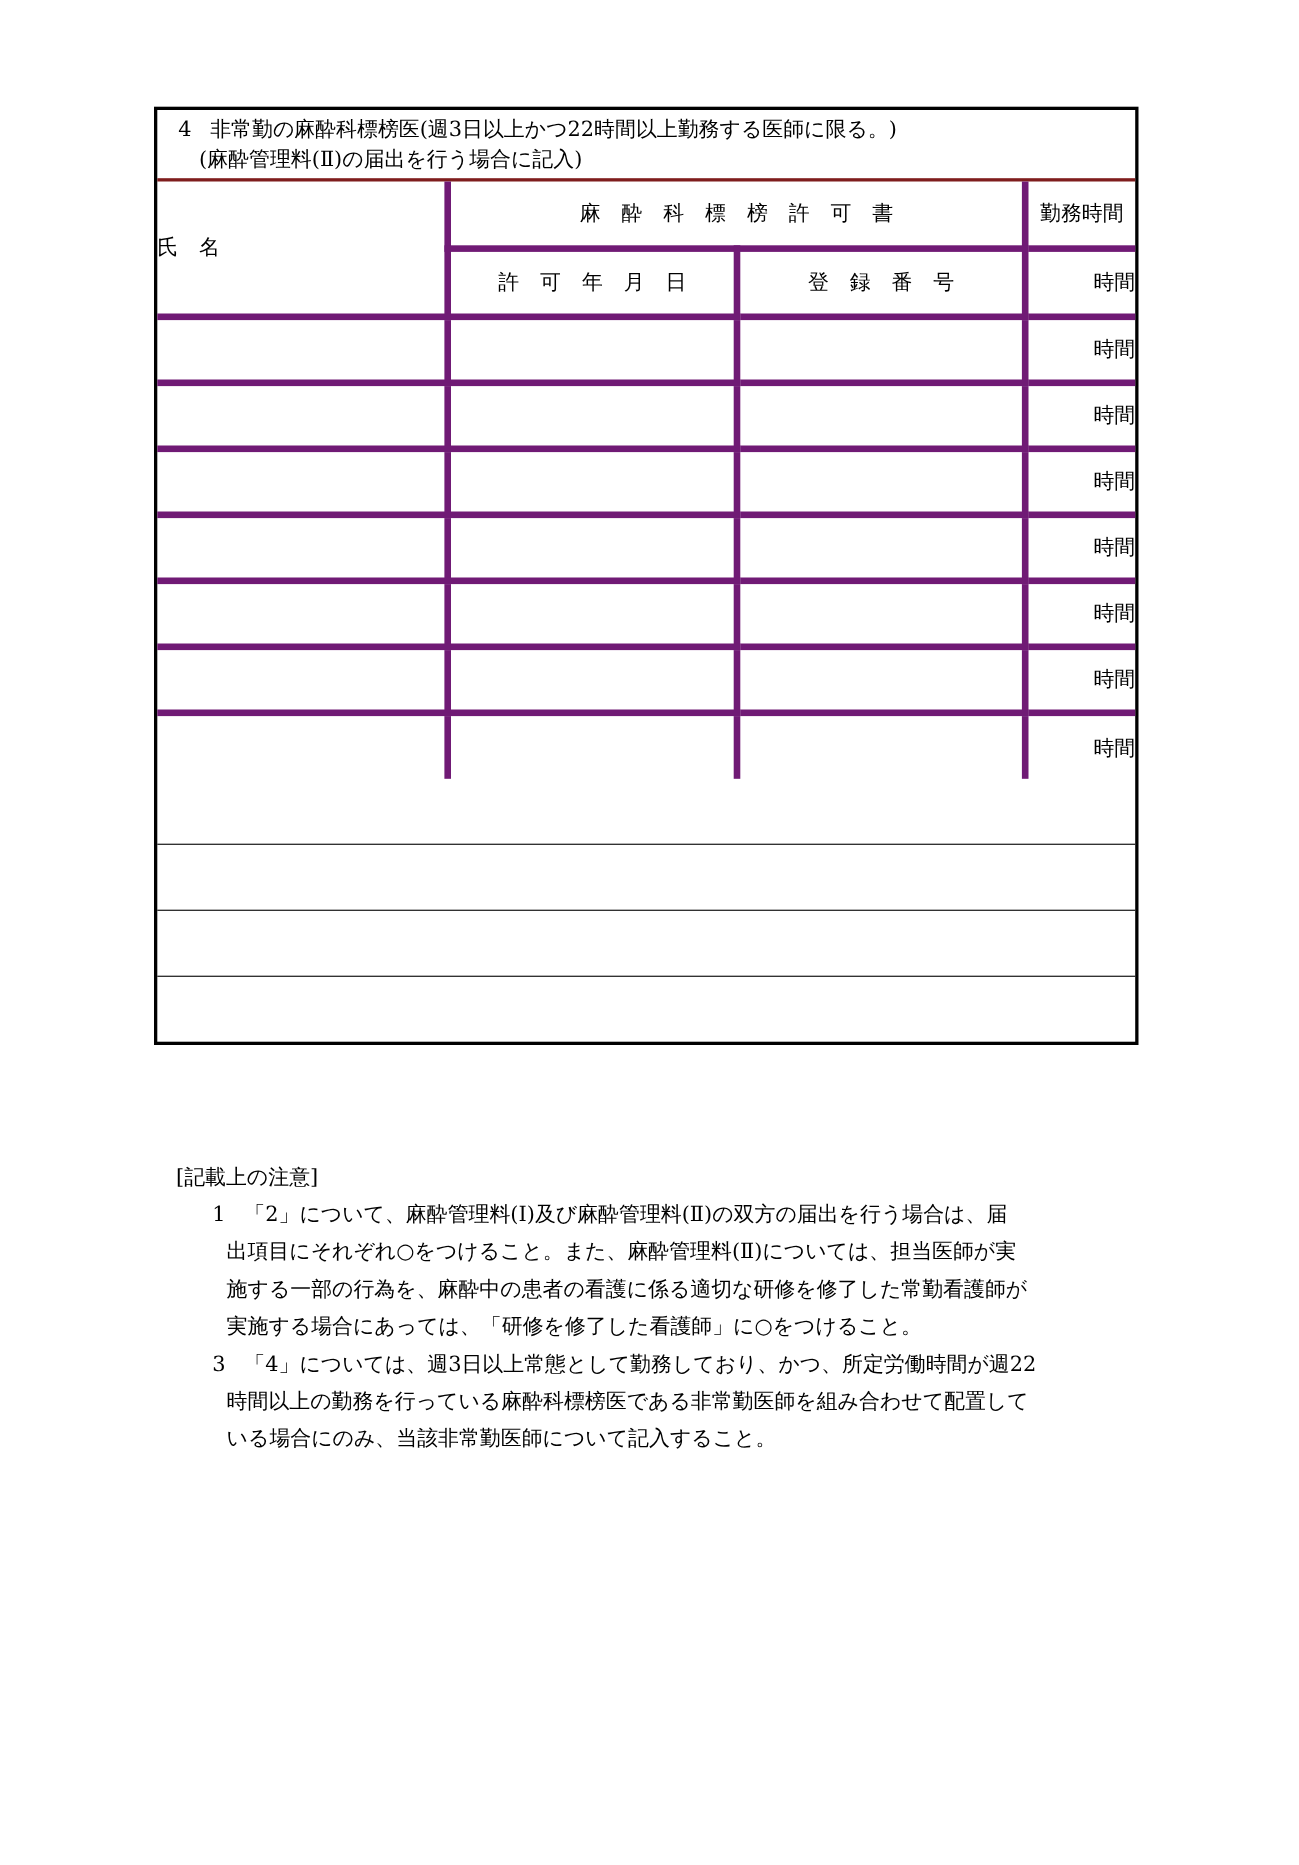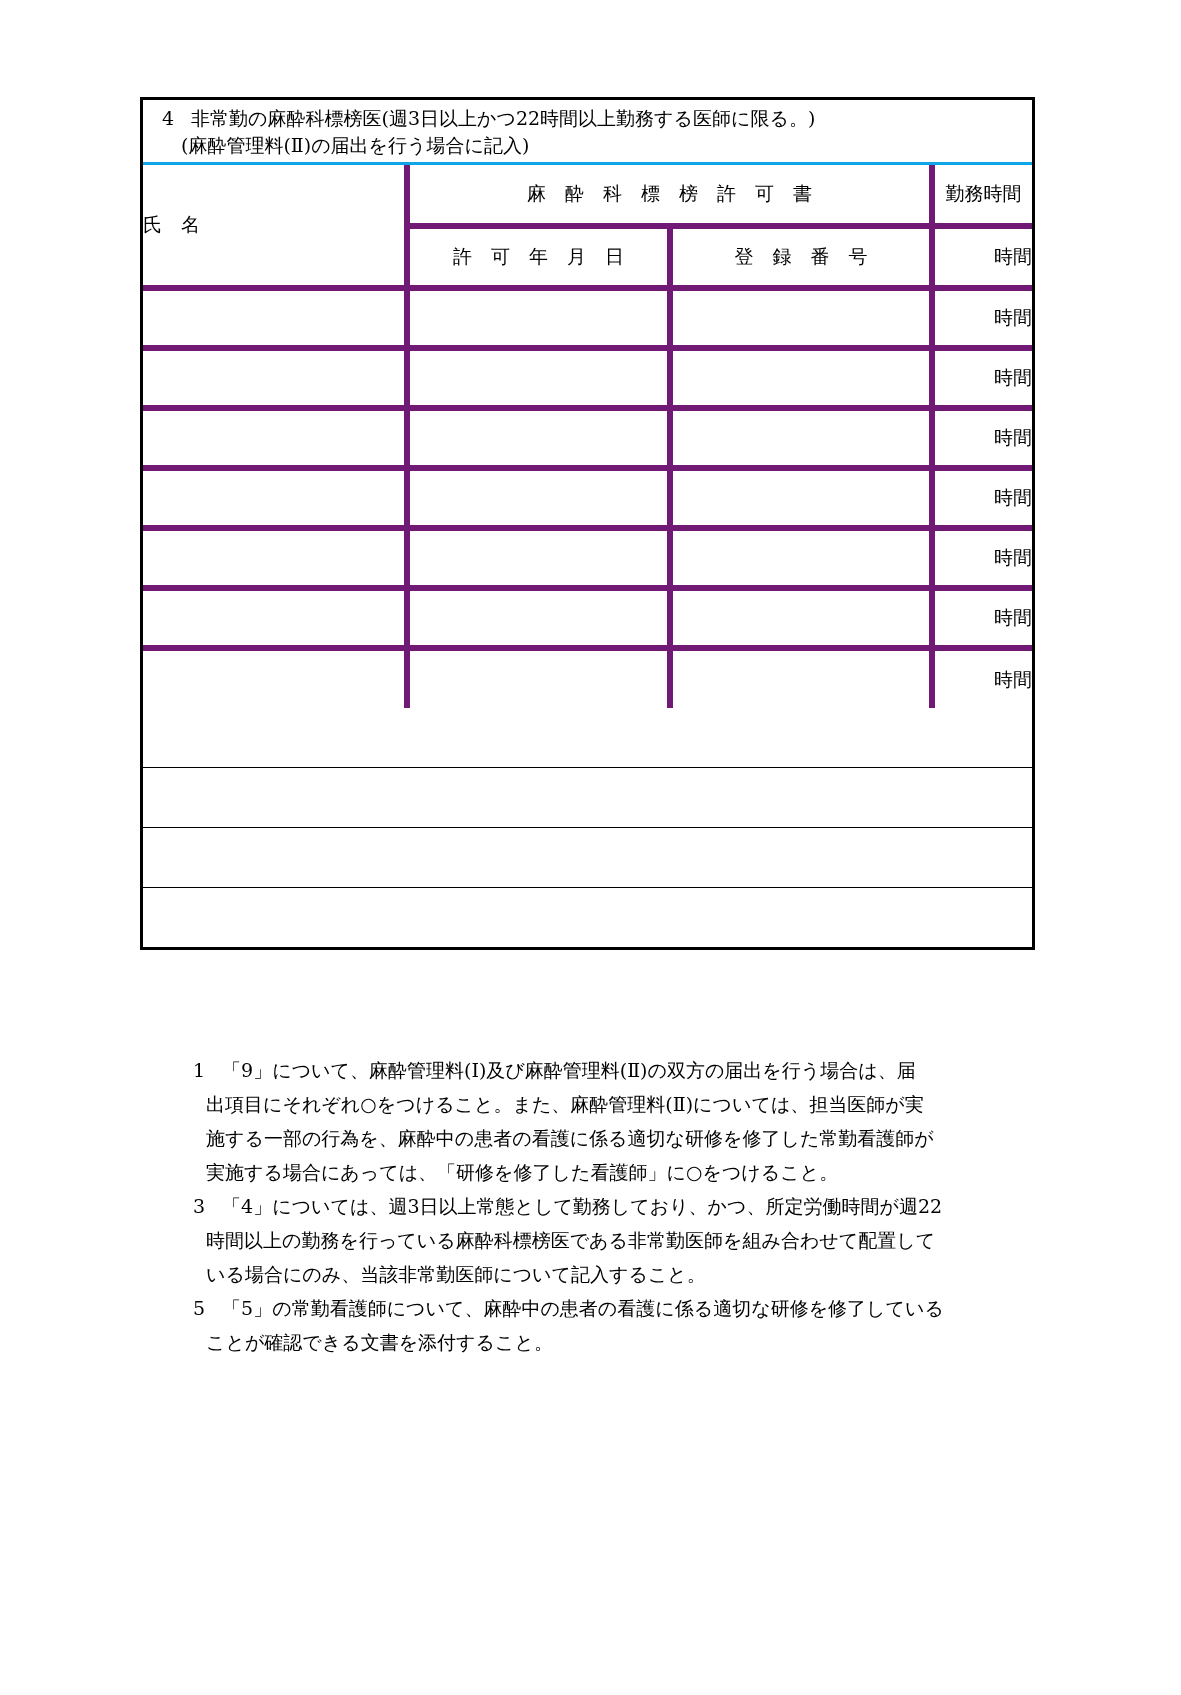--- a/index.html
+++ b/index.html
@@ -19,21 +19,21 @@
   }
 
   
   .sec-title{
     padding:5px 8px 3px 38px;
     text-indent:-19px;
     white-space:pre-wrap;
     line-height:27px;
   }
   .sec-title .sec-num{margin-right:17px;}
-  .s4-title{border-bottom:3px solid #0ea5e9;}
+  .s4-title{border-bottom:3px solid #7f1d1d;}
   .s5-title{border-top:3px solid #000;border-bottom:3px solid #000;}
 
   
   table.doc-table{
     width:100%;
     border-collapse:collapse;
     table-layout:fixed;
     border:hidden;            
     font-size:19px;
   }
@@ -146,29 +146,28 @@
     <div>
       <div class="s5-row"></div>
       <div class="s5-row"></div>
       <div class="s5-row"></div>
       <div class="s5-row"></div>
     </div>
 
   </div>
 
   <div class="notes">
+    <div class="notes-heading">[記載上の注意]</div>
 
-    <div class="note-item"><span class="note-num">1</span><span class="note-text">「9」について、麻酔管理料(Ⅰ)及び麻酔管理料(Ⅱ)の双方の届出を行う場合は、届
+    <div class="note-item"><span class="note-num">1</span><span class="note-text">「2」について、麻酔管理料(Ⅰ)及び麻酔管理料(Ⅱ)の双方の届出を行う場合は、届
 出項目にそれぞれ○をつけること。また、麻酔管理料(Ⅱ)については、担当医師が実
 施する一部の行為を、麻酔中の患者の看護に係る適切な研修を修了した常勤看護師が
 実施する場合にあっては、「研修を修了した看護師」に○をつけること。</span></div>
 
 
     <div class="note-item"><span class="note-num">3</span><span class="note-text">「4」については、週3日以上常態として勤務しており、かつ、所定労働時間が週22
 時間以上の勤務を行っている麻酔科標榜医である非常勤医師を組み合わせて配置して
 いる場合にのみ、当該非常勤医師について記入すること。</span></div>
 
 
-    <div class="note-item"><span class="note-num">5</span><span class="note-text">「5」の常勤看護師について、麻酔中の患者の看護に係る適切な研修を修了している
-ことが確認できる文書を添付すること。</span></div>
   </div>
 
 </div>
 
 </body></html>

